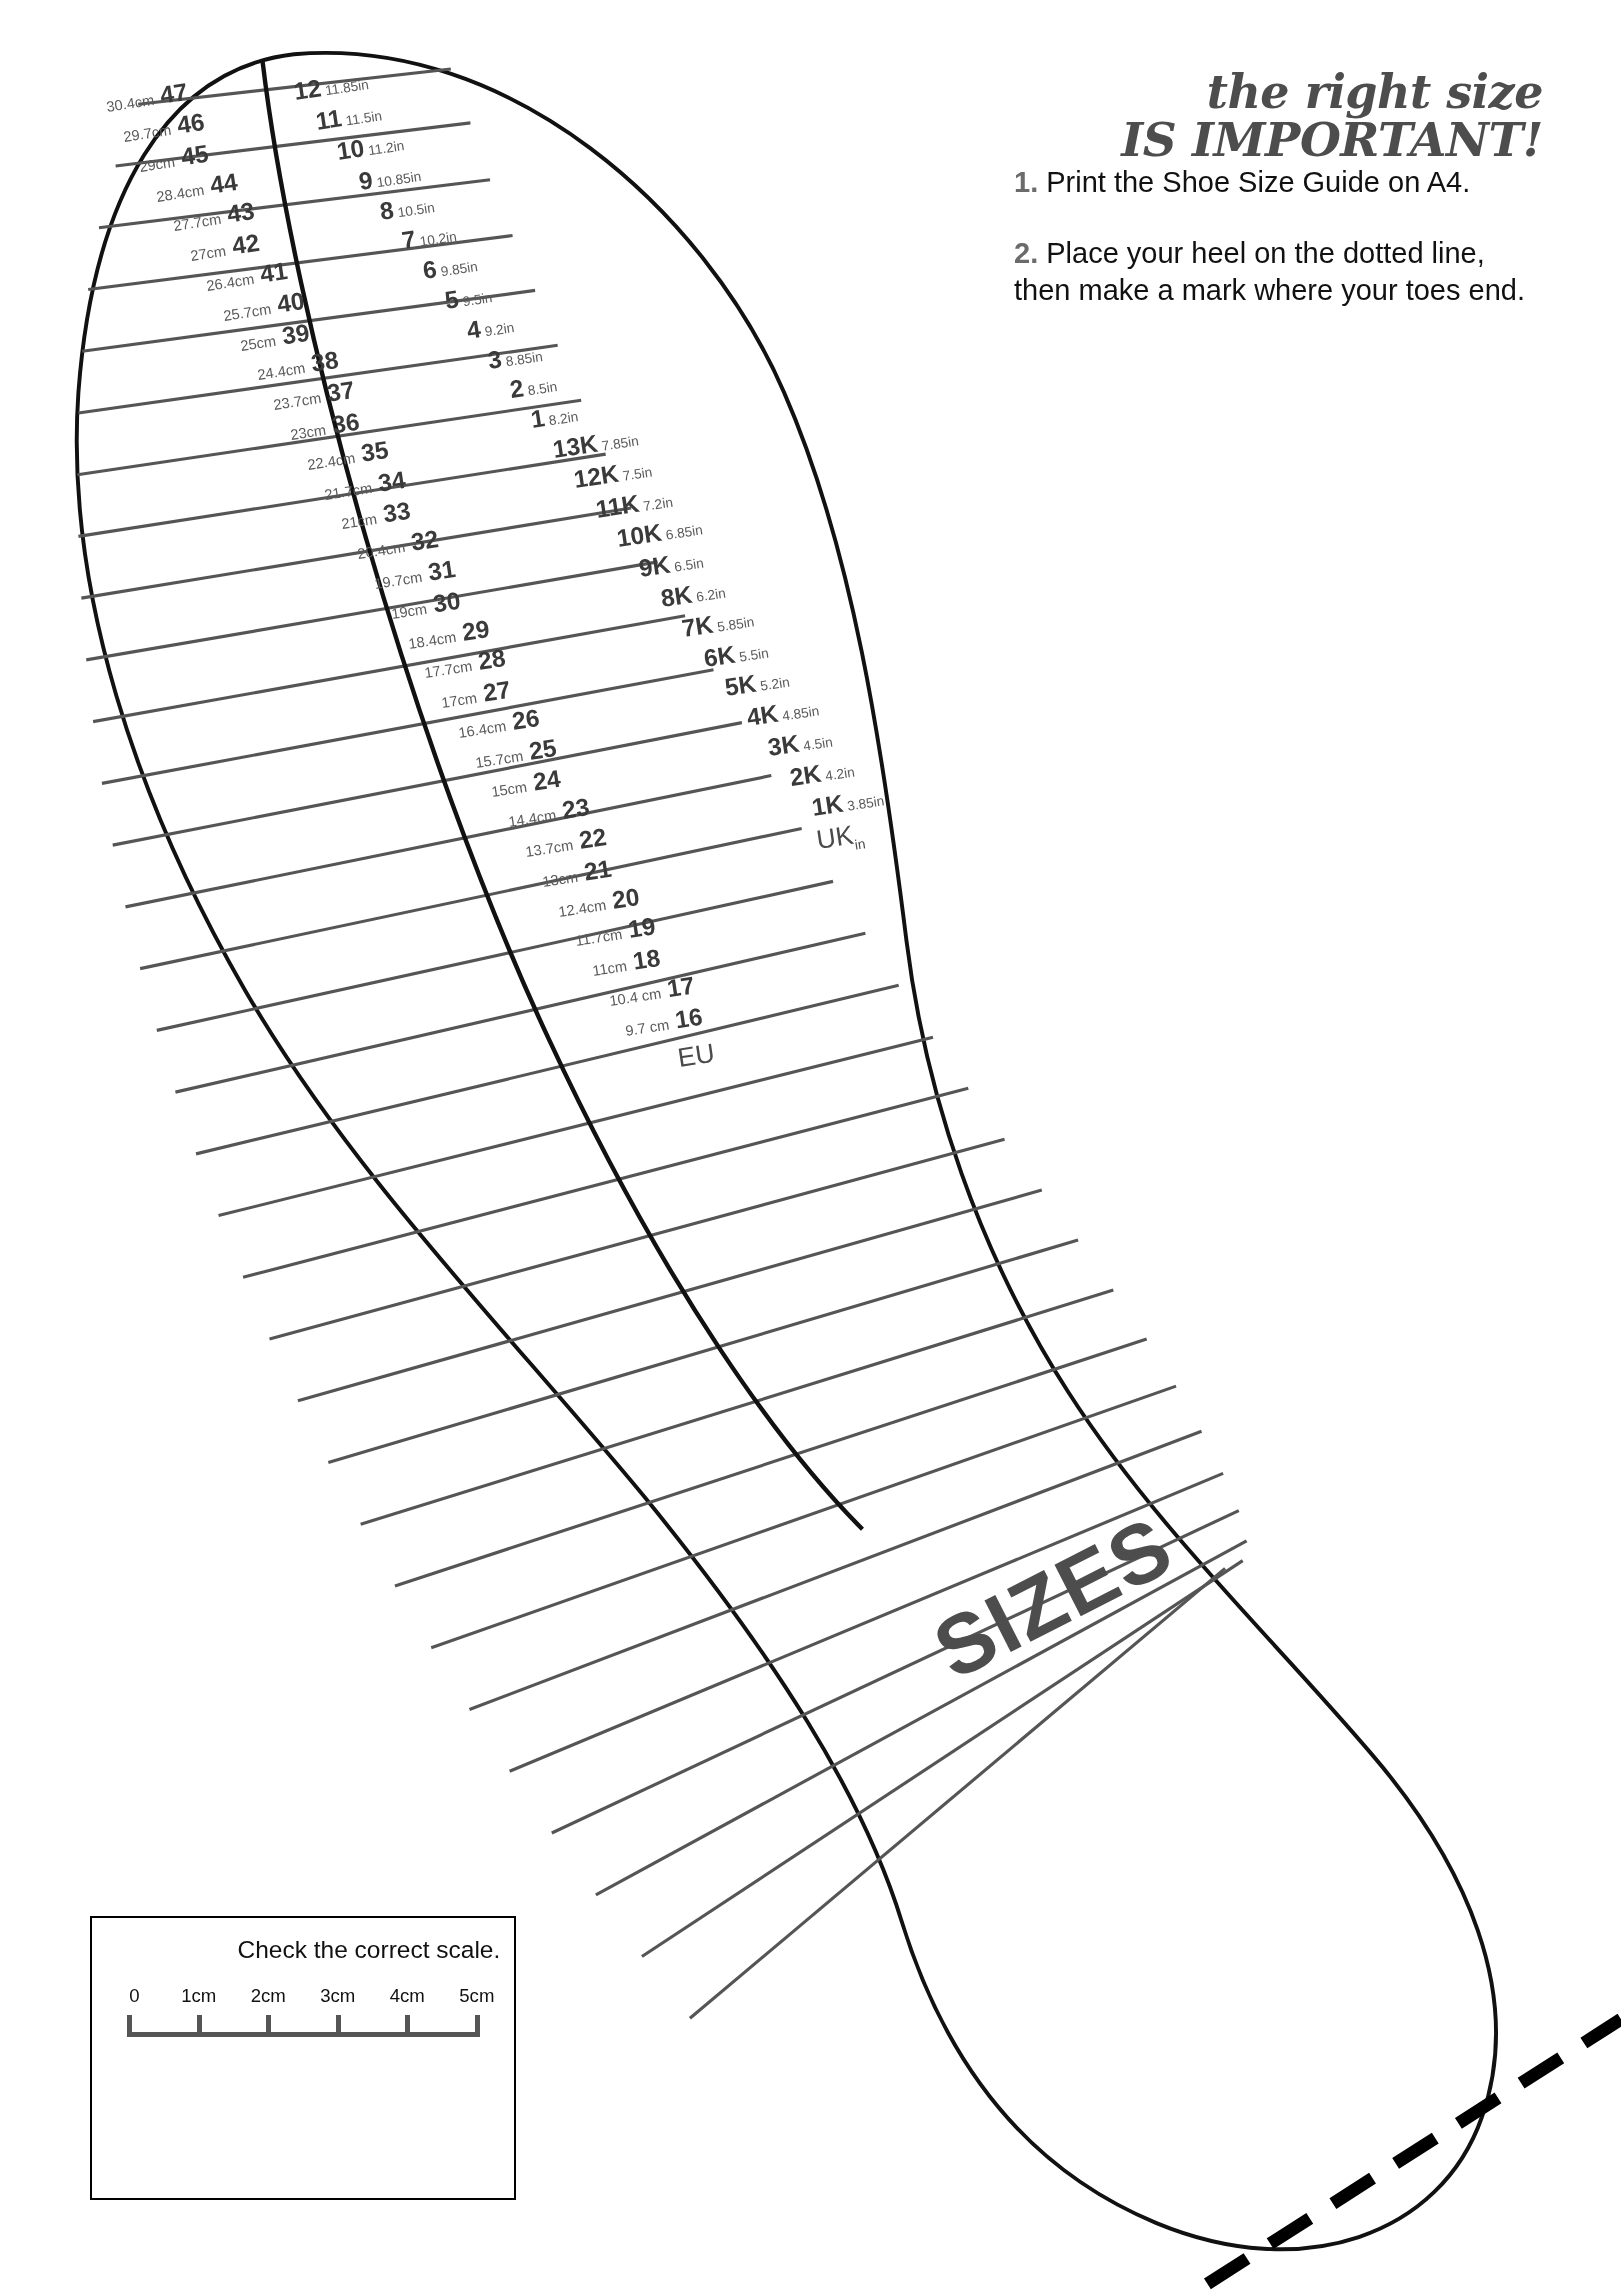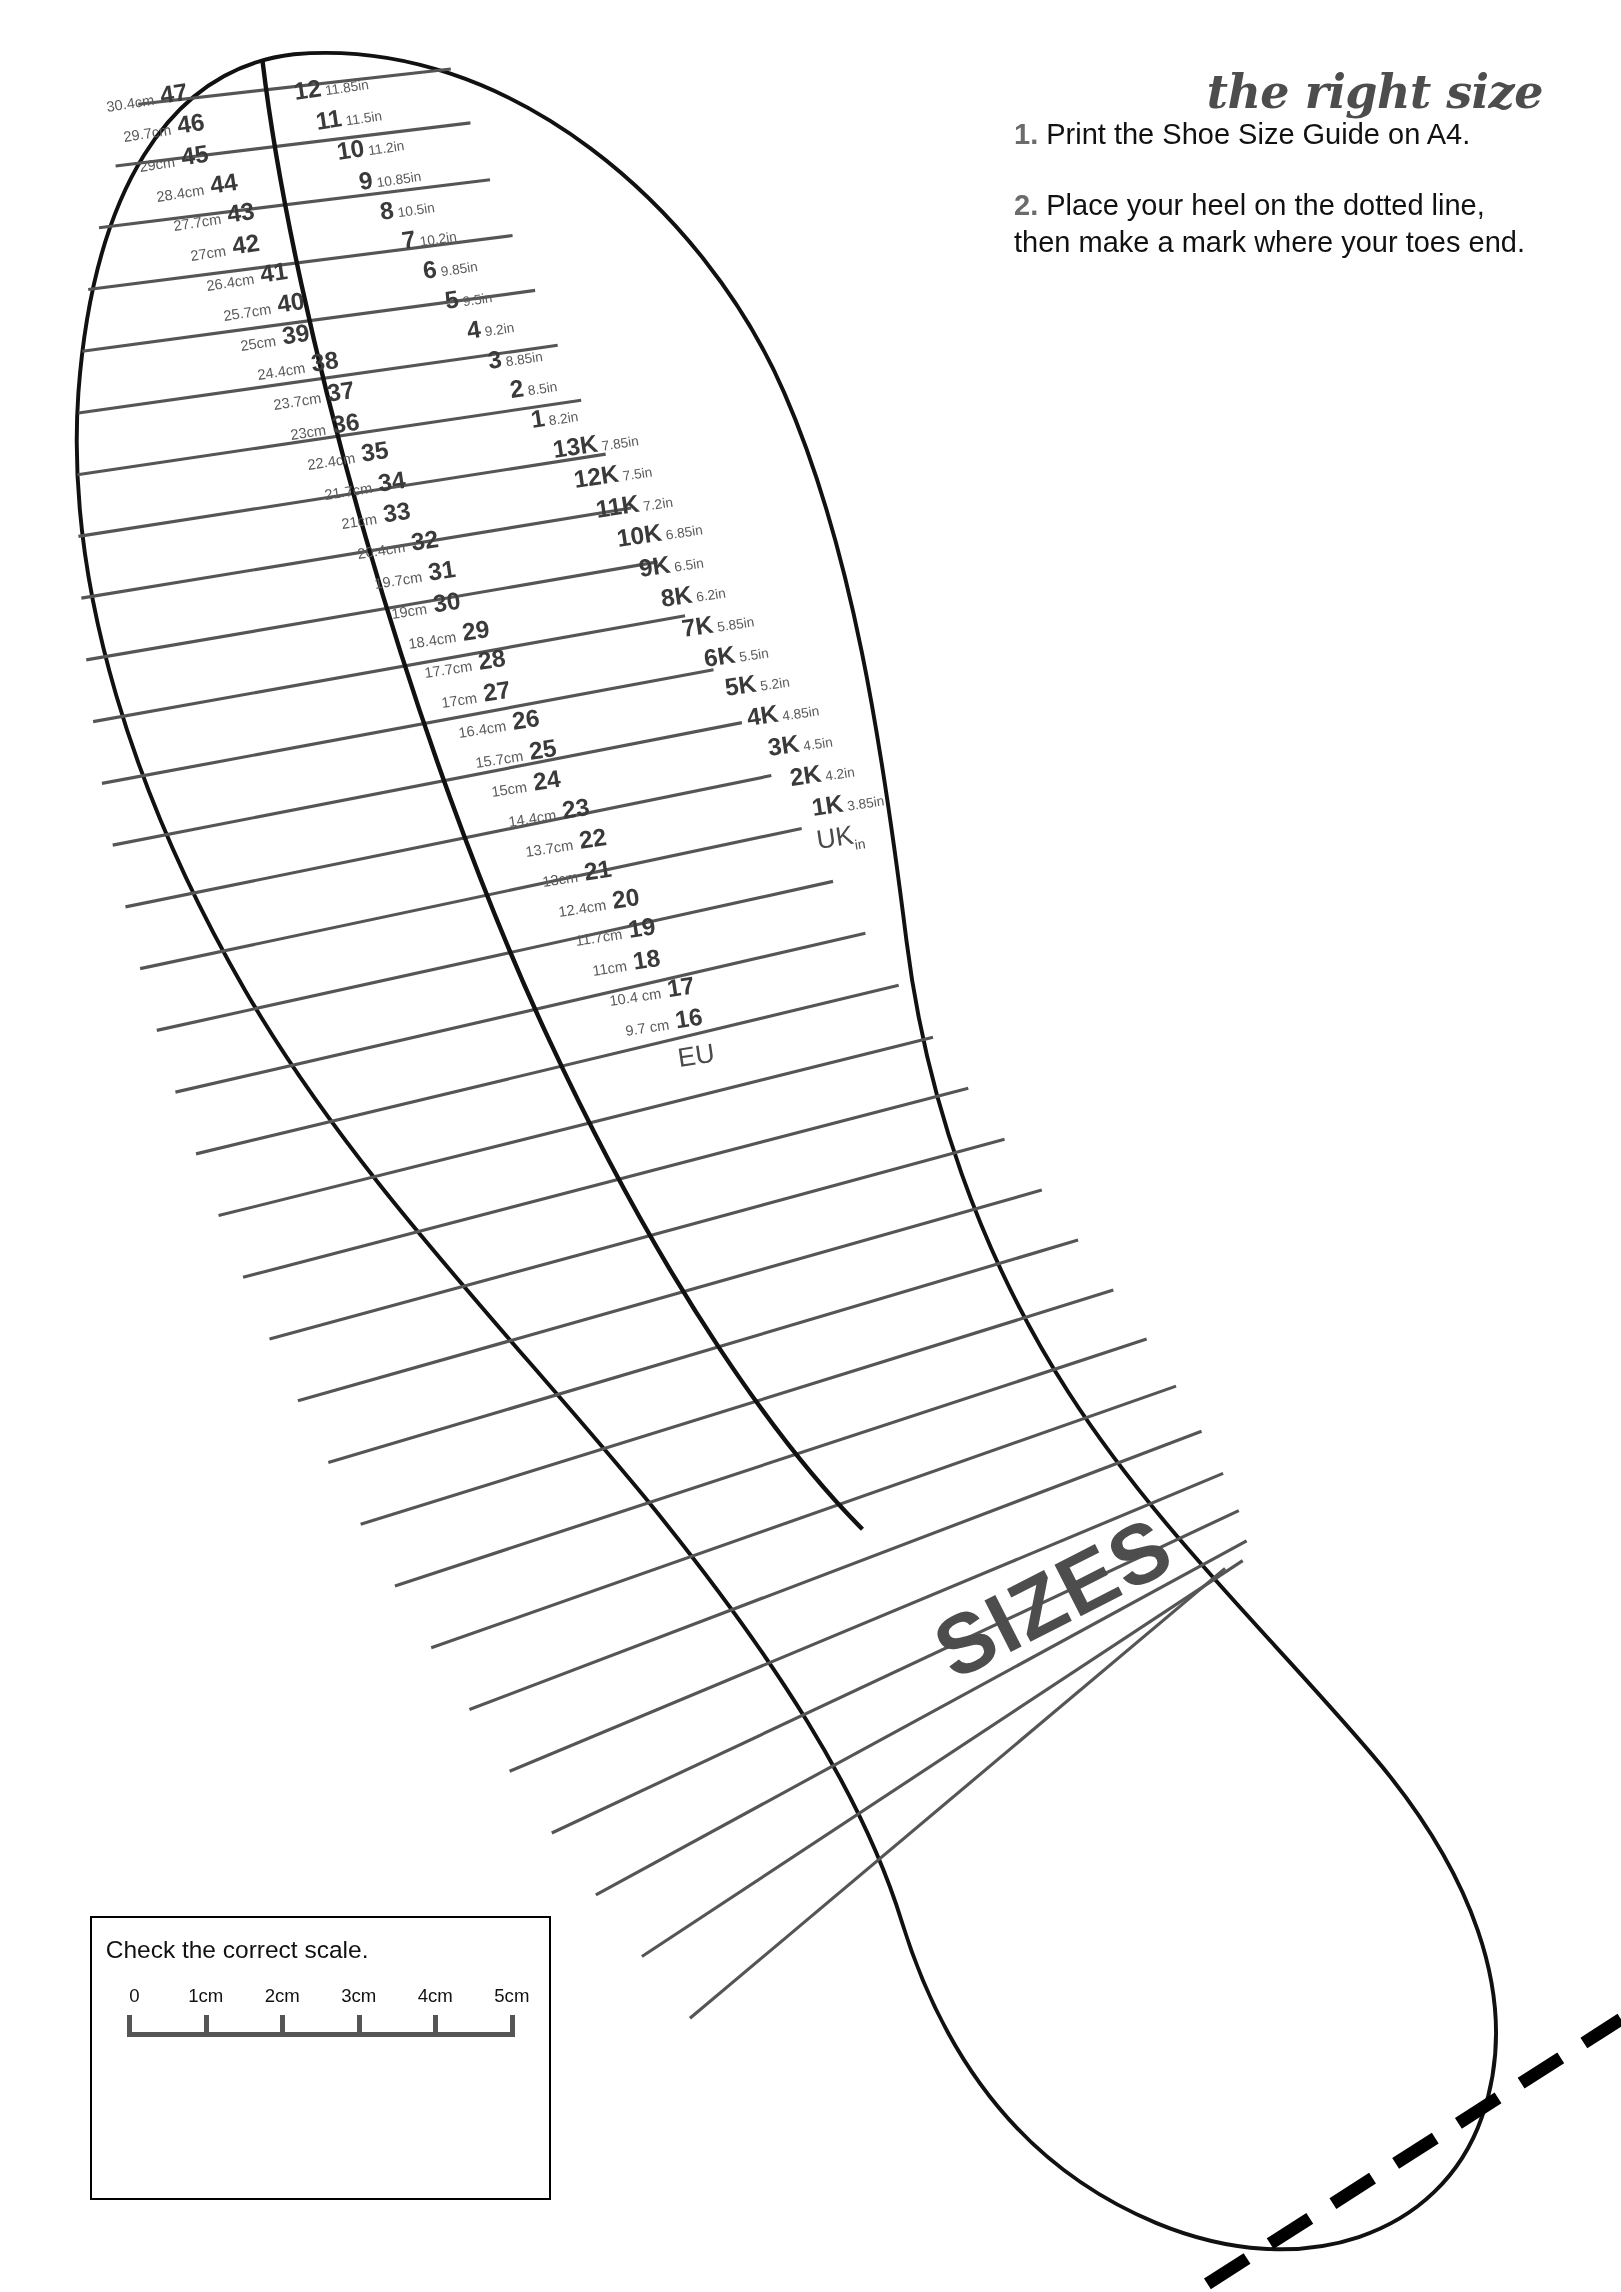--- a/index.html
+++ b/index.html
@@ -27,23 +27,23 @@
   .uk-num{font-weight:bold;font-size:24.5px;color:#3a3a3a;}
   .uk-in{font-size:13.7px;color:#5a5a5a;}
   .colhead{font-size:26.5px;color:#4a4a4a;}
   .colhead sub{font-size:13.7px;}
 
   #sizes-word{position:absolute;left:941px;top:1607px;
      font-weight:bold;font-size:84px;color:#4d4d4d;letter-spacing:2px;
      transform:rotate(-27deg);transform-origin:0 50%;}
 
   
-  #scalebox{position:absolute;left:90px;top:1916px;width:461px;height:284px;
+  #scalebox{position:absolute;left:90px;top:1916px;width:426px;height:284px;
             border:2.9px solid #000;background:#fff;box-sizing:border-box;
-            padding:17.6px 13.7px 9.8px;text-align:left;}
+            padding:17.6px 13.7px 9.8px;text-align:right;}
   #scalebox .t{font-size:24.5px;color:#111;}
   #scalebox .b{font-size:24.5px;color:#111;line-height:1.25;margin-top:21.6px;}
   .ruler{position:relative;height:73px;margin:17.6px 23.5px 0;}
   .ruler .baseline{position:absolute;left:0;right:0;bottom:17.6px;height:4.9px;background:#555;}
   .ruler .tick{position:absolute;bottom:17.6px;width:4.9px;height:21.6px;background:#555;}
   .ruler .tlab{position:absolute;bottom:47px;font-size:18.6px;color:#111;
                transform:translateX(-50%);white-space:nowrap;}
   .ruler .tlab.first{transform:translateX(0);}
 </style>
 </head>
@@ -169,20 +169,21 @@
     <div class="lbl" style="left: 812px; top: 794px; transform: rotate(-8.5deg);"><span class="uk-num">1K</span><span class="uk-in">  3.85in</span></div>
     <div class="lbl colhead" style="left: 678px; top: 1043px; transform: rotate(-8.5deg);">EU</div>
     <div class="lbl colhead" style="left: 817px; top: 825px; transform: rotate(-8.5deg);">UK<sub>in</sub></div>
   </div>
 
 <div id="sizes-word">SIZES</div>
 
 <div id="instructions">
   <div class="headline">
     <span class="l1">the right size</span><br>
+    <span class="l2">IS IMPORTANT!</span>
   </div>
   <div class="steps">
     <div class="step">
       <span class="num">1.</span>
       <span>Print the Shoe Size Guide on A4.</span>
     </div>
     <div class="step">
       <span class="num">2.</span>
       <span>Place your heel on the dotted line, then make a mark where your toes end.</span>
     </div>

